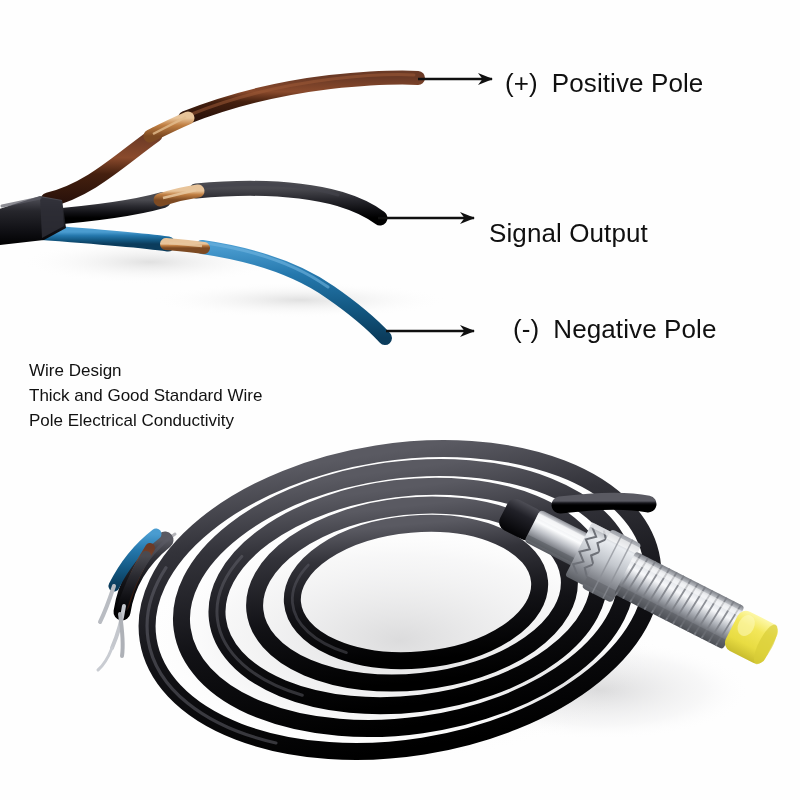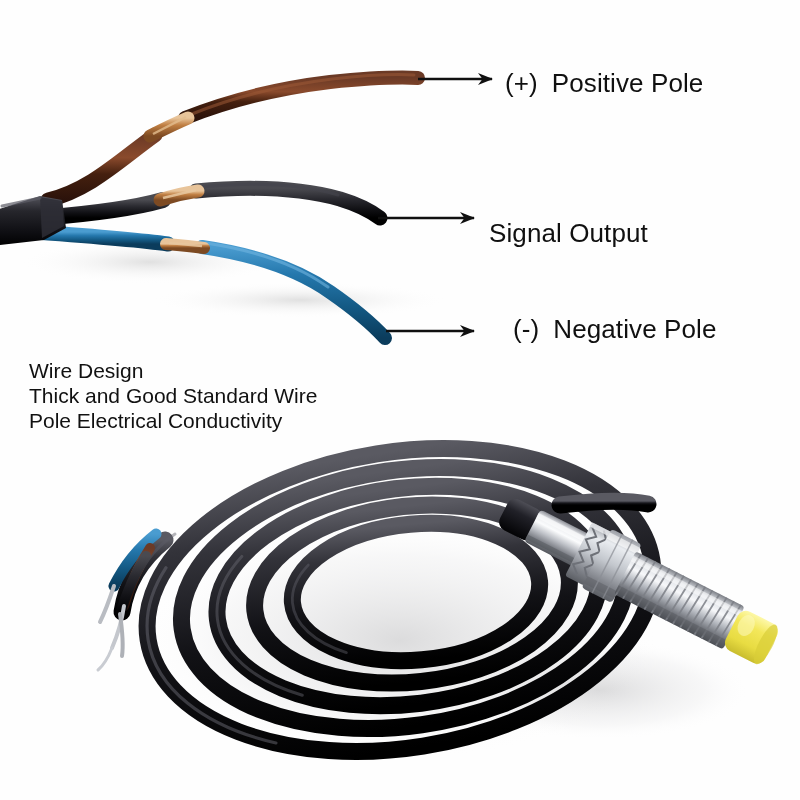--- a/index.html
+++ b/index.html
@@ -41,21 +41,21 @@
   }
   #label-positive { left: 505px; top: 70px; }
   #label-signal   { left: 489px; top: 220px; text-align: center; }
   #label-negative { left: 489px; top: 316px; margin-left: 24px; }
 
   #caption-block {
     position: absolute;
     left: 29px;
     top: 358px;
     color: #111111;
-    font-size: 21px;
+    font-size: 17px;
     line-height: 25px;
     font-family: "Liberation Sans", sans-serif;
   }
   #caption-block div { white-space: nowrap; }
 </style>
 </head>
 <body>
 
 <div id="page">
 

